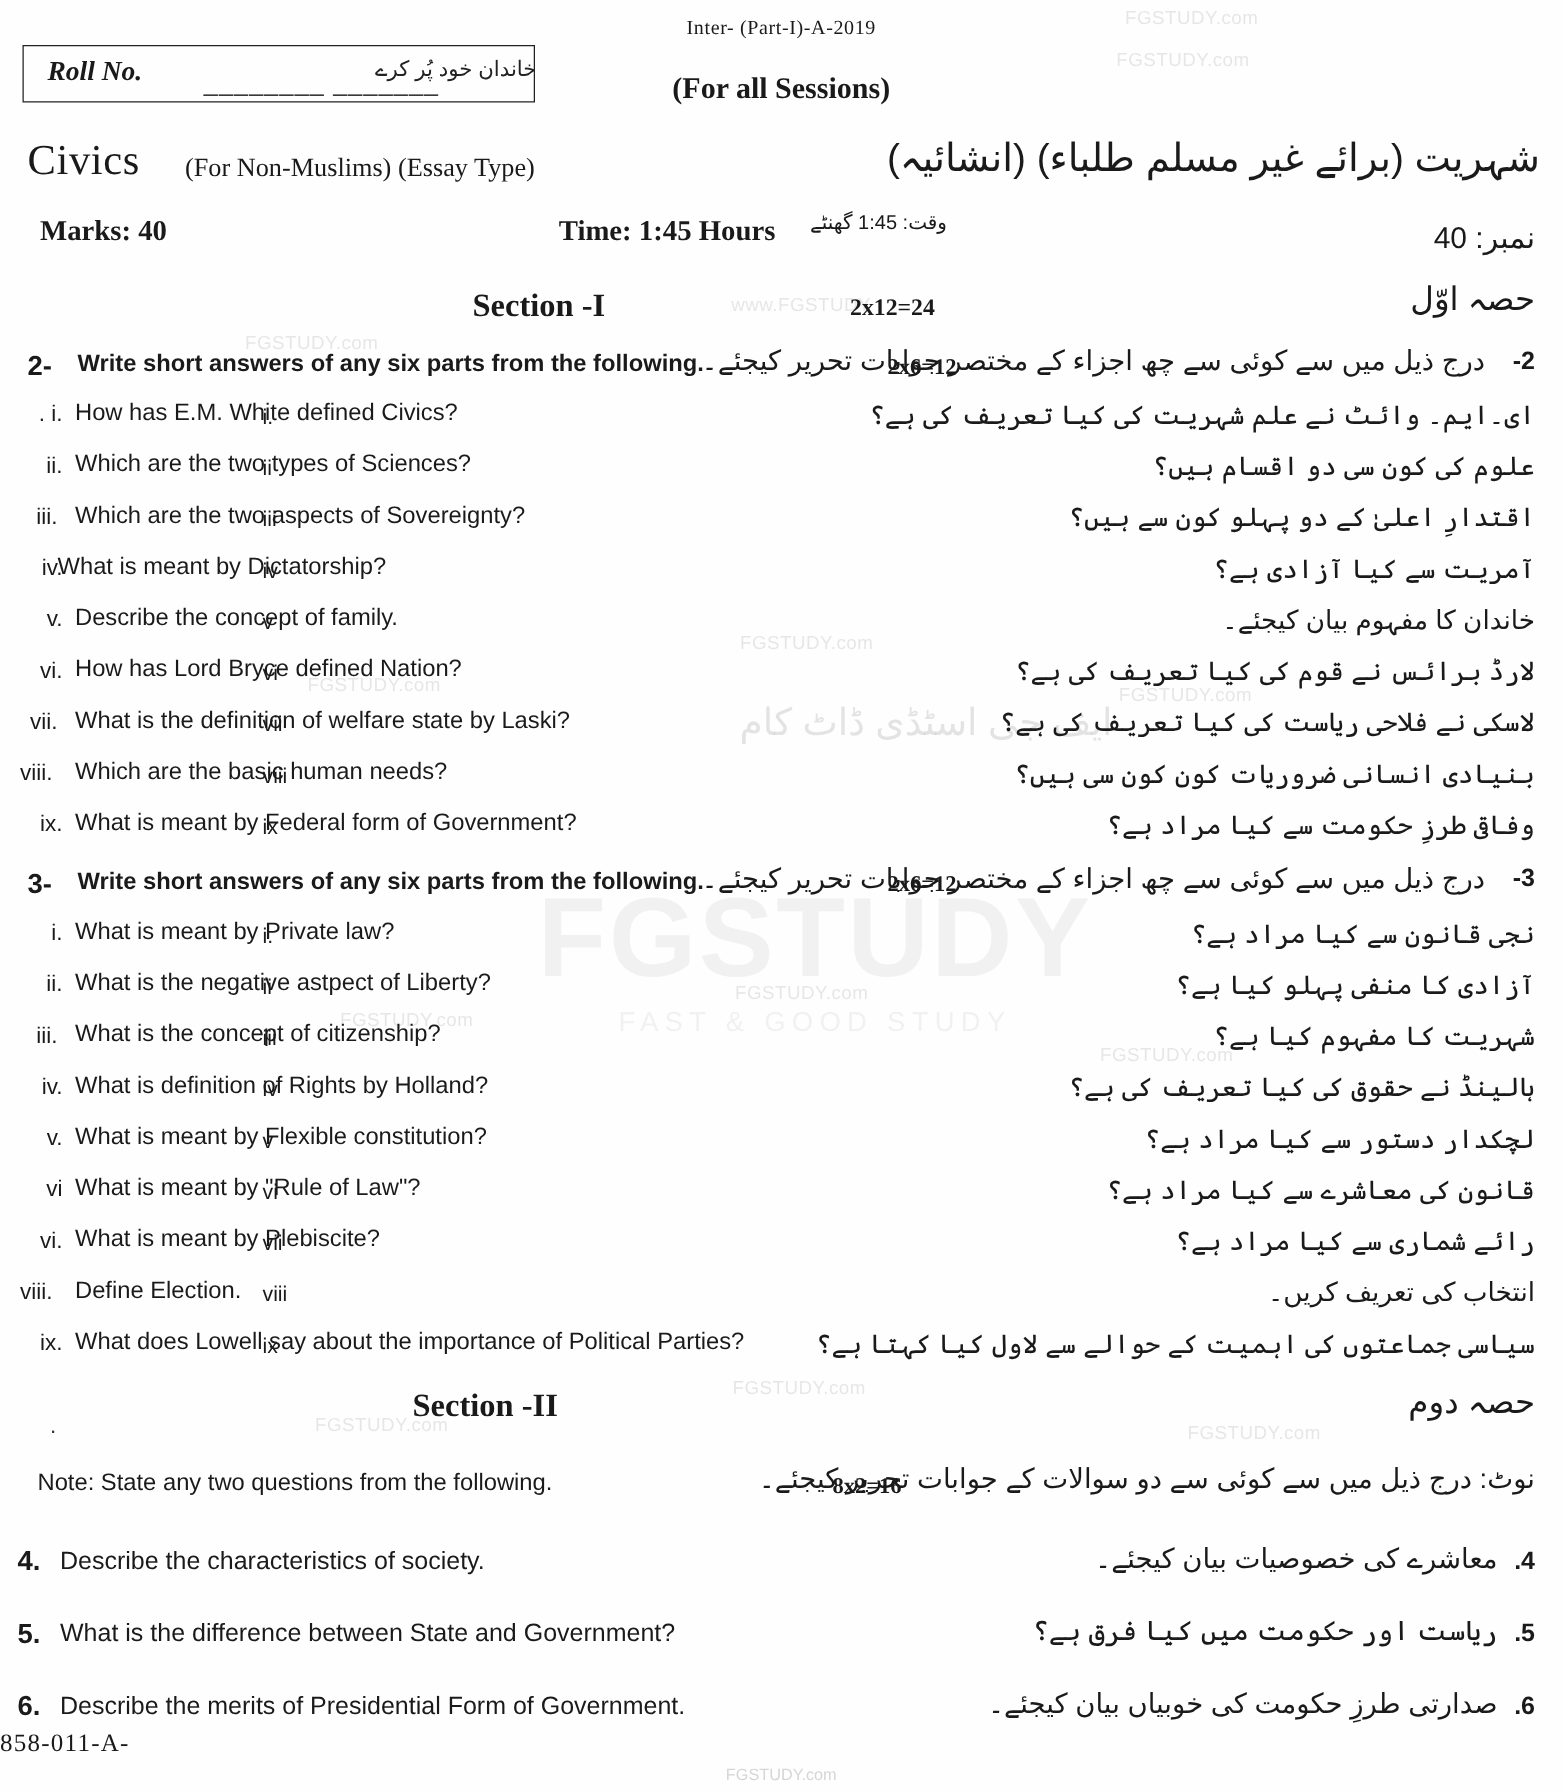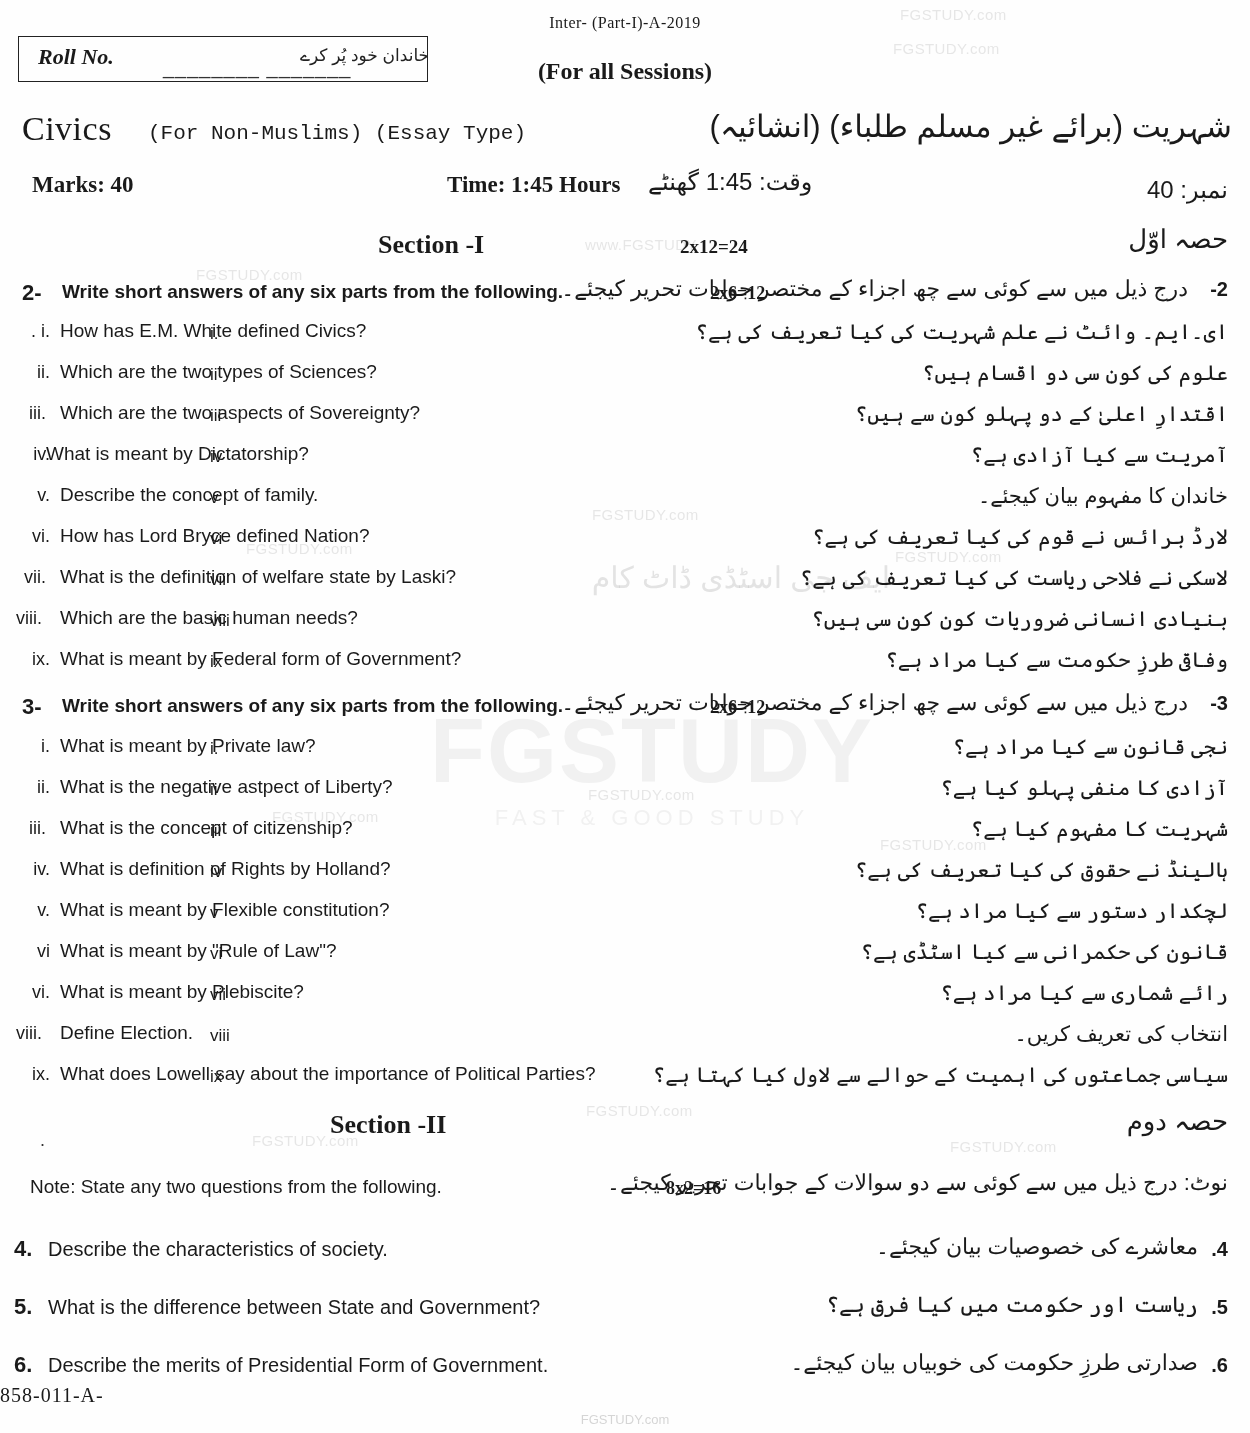--- a/index.html
+++ b/index.html
@@ -119,21 +119,21 @@
     left: 22px;
     top: 110px;
     font-family: "Liberation Serif", serif;
     font-size: 34px;
     letter-spacing: 0.5px;
   }
   .subject-note {
     position: absolute;
     left: 148px;
     top: 122px;
-    font-family: Liberation Mono, monospace;
+    font-family: Liberation Serif, serif;
     font-size: 21px;
   }
   .subject-urdu {
     position: absolute;
     right: 18px;
     top: 108px;
     font-size: 31px;
     direction: rtl;
     white-space: nowrap;
   }
@@ -151,21 +151,21 @@
     left: 447px;
     top: 172px;
     font-family: "Liberation Serif", serif;
     font-size: 23px;
     font-weight: bold;
   }
   .time-urdu {
     position: absolute;
     left: 648px;
     top: 168px;
-    font-size: 24px;
+    font-size: 16px;
     white-space: nowrap;
   }
   .marks-urdu {
     position: absolute;
     right: 22px;
     top: 176px;
     font-size: 24px;
     white-space: nowrap;
   }
 
@@ -427,21 +427,21 @@
   <div class="item-ur" style="top:858px;">ہالینڈ نے حقوق کی کیا تعریف کی ہے؟</div>
 
   <div class="item-num" style="left:8px;  top:900px;">v.</div>
   <div class="item-en" style="left:60px; top:899px;">What is meant by Flexible constitution?</div>
   <div class="item-ur-num" style="right:1000px; top:903px;">v</div>
   <div class="item-ur" style="top:899px;margin-left:16px;">لچکدار دستور سے کیا مراد ہے؟</div>
 
   <div class="item-num" style="left:8px;  top:941px;">vi</div>
   <div class="item-en" style="left:60px; top:940px;">What is meant by "Rule of Law"?</div>
   <div class="item-ur-num" style="right:1000px; top:944px;">vi</div>
-  <div class="item-ur" style="top:940px;">قانون کی حکمرانی سے کیا اسٹڈی ہے؟</div>
+  <div class="item-ur" style="top:940px;">قانون کی معاشرے سے کیا مراد ہے؟</div>
 
   <div class="item-num" style="left:8px;  top:982px;">vi.</div>
   <div class="item-en" style="left:60px; top:981px;">What is meant by Plebiscite?</div>
   <div class="item-ur-num" style="right:1000px; top:985px;">vii</div>
   <div class="item-ur" style="top:981px;">رائے شماری سے کیا مراد ہے؟</div>
 
   <div class="item-num" style="left:0px;  top:1023px;">viii.</div>
   <div class="item-en" style="left:60px; top:1022px;">Define Election.</div>
   <div class="item-ur-num" style="right:1000px; top:1026px;">viii</div>
   <div class="item-ur" style="top:1022px;">انتخاب کی تعریف کریں۔</div>

